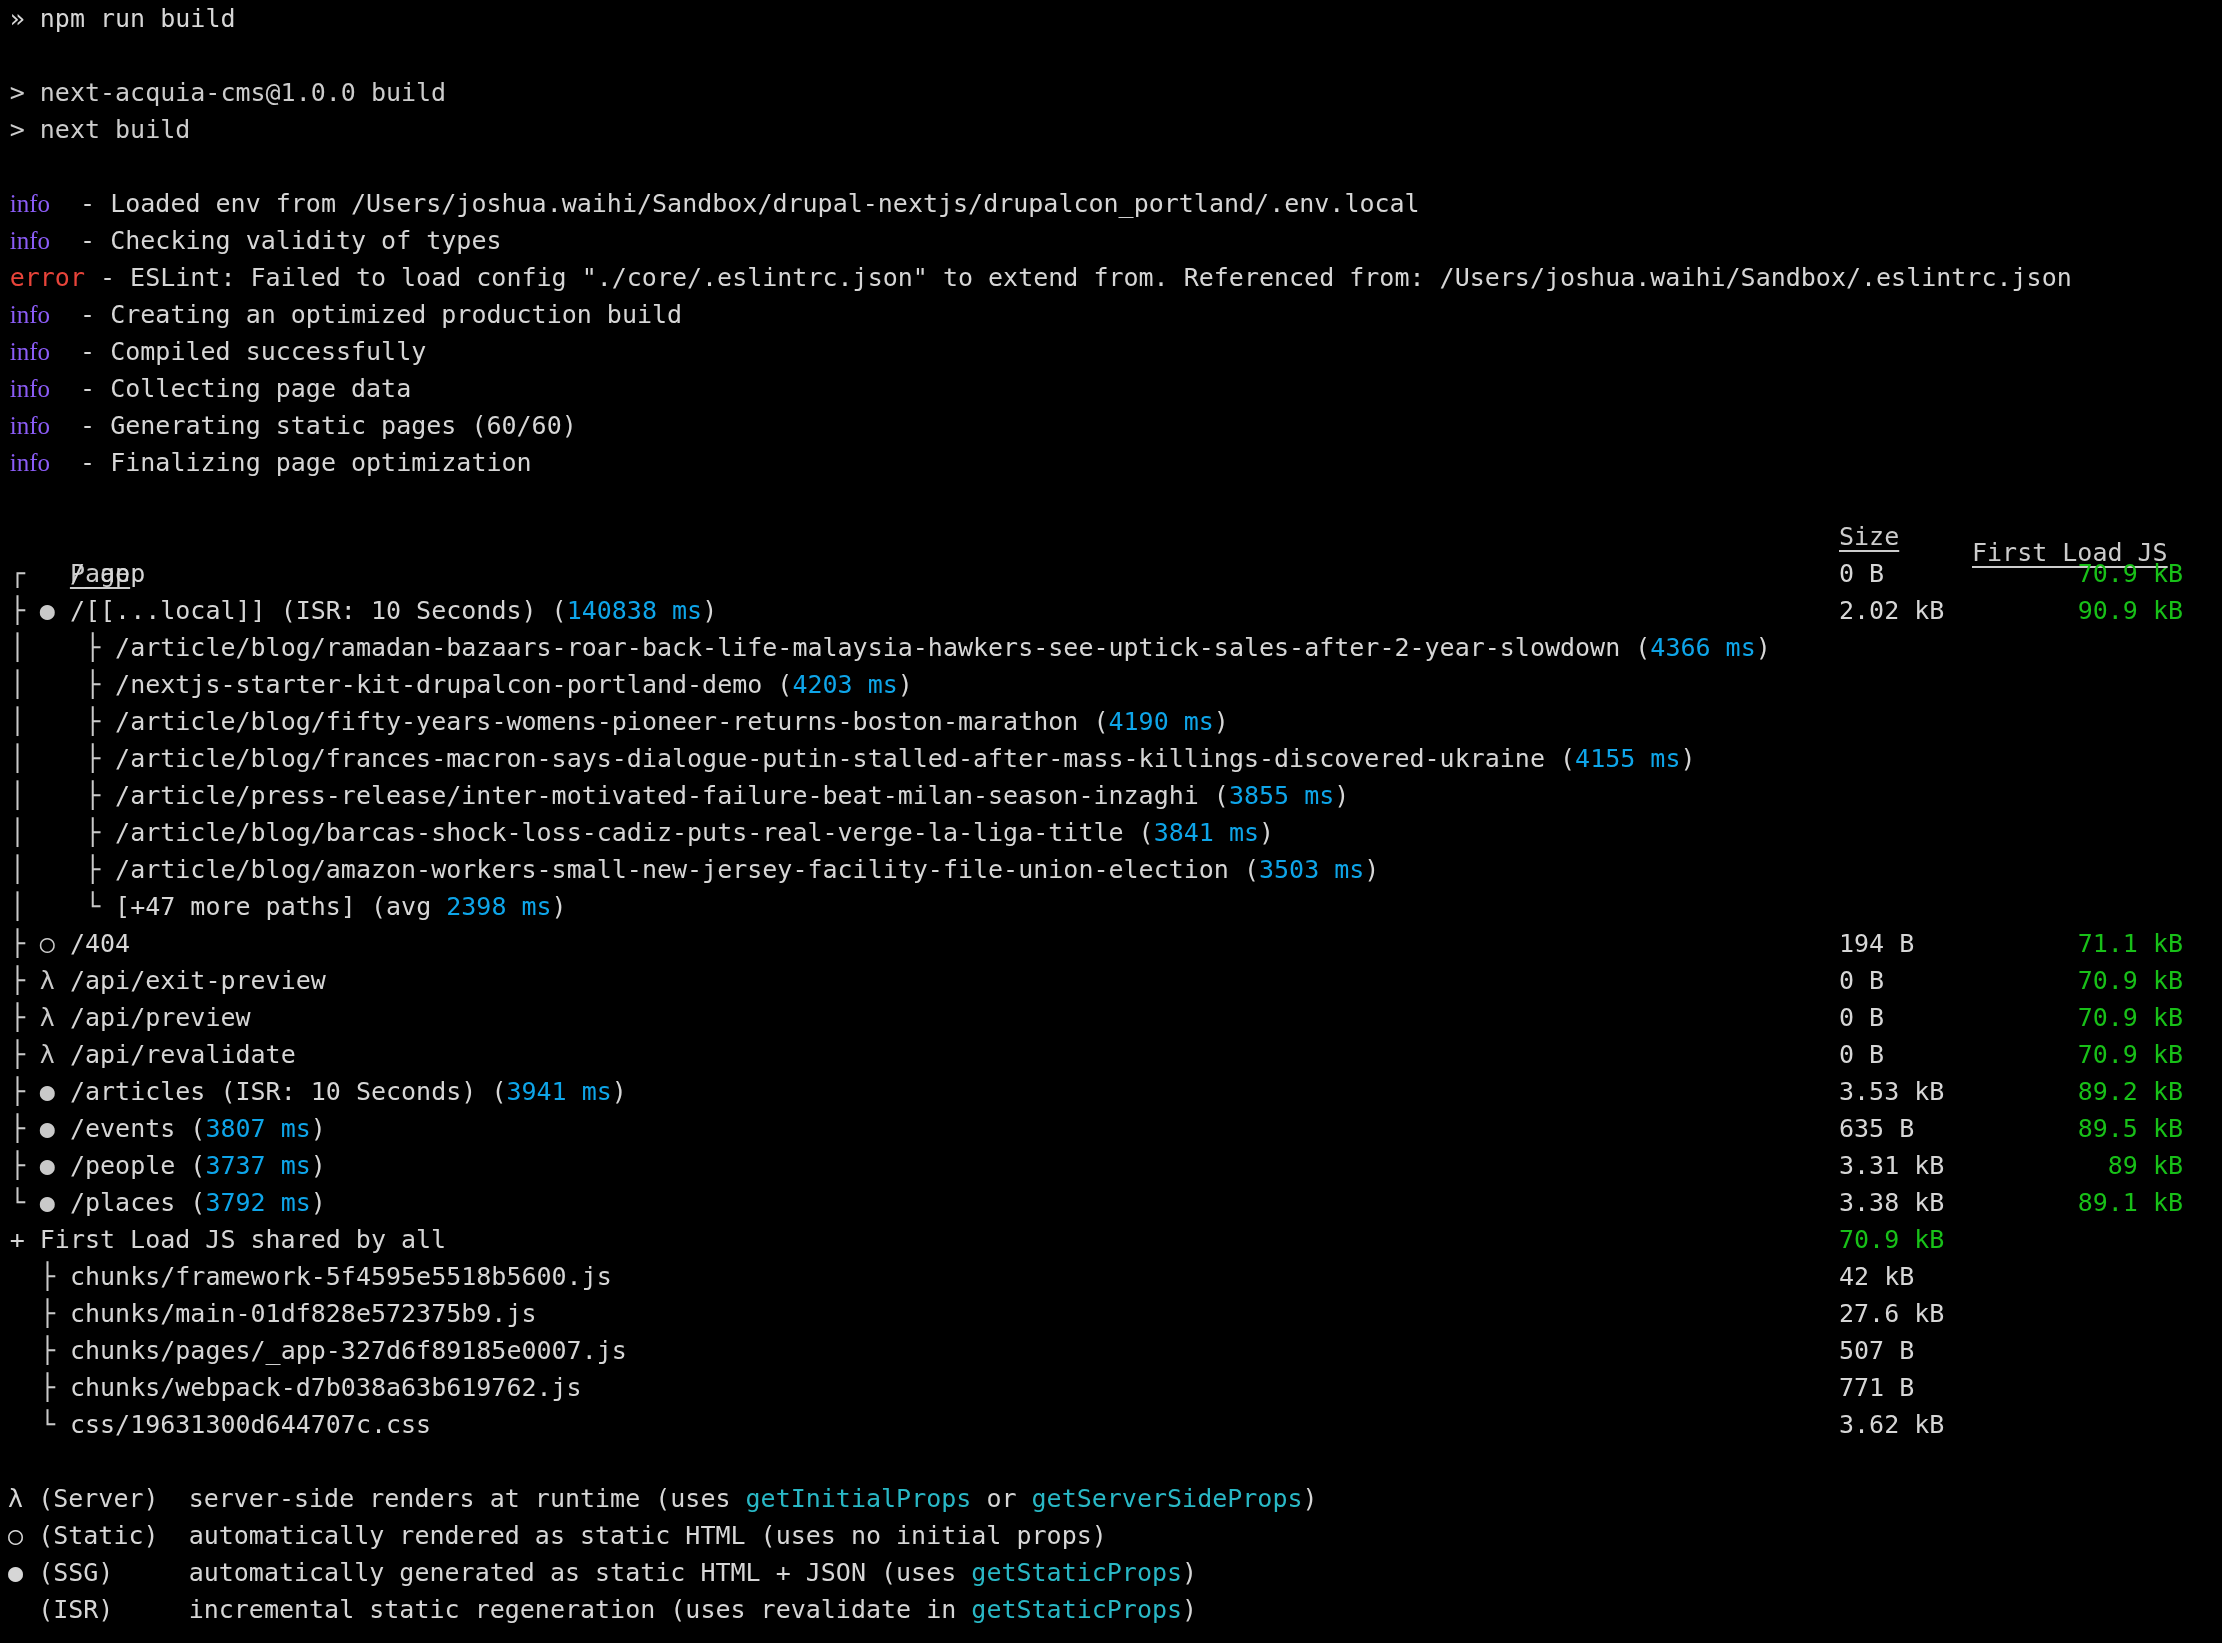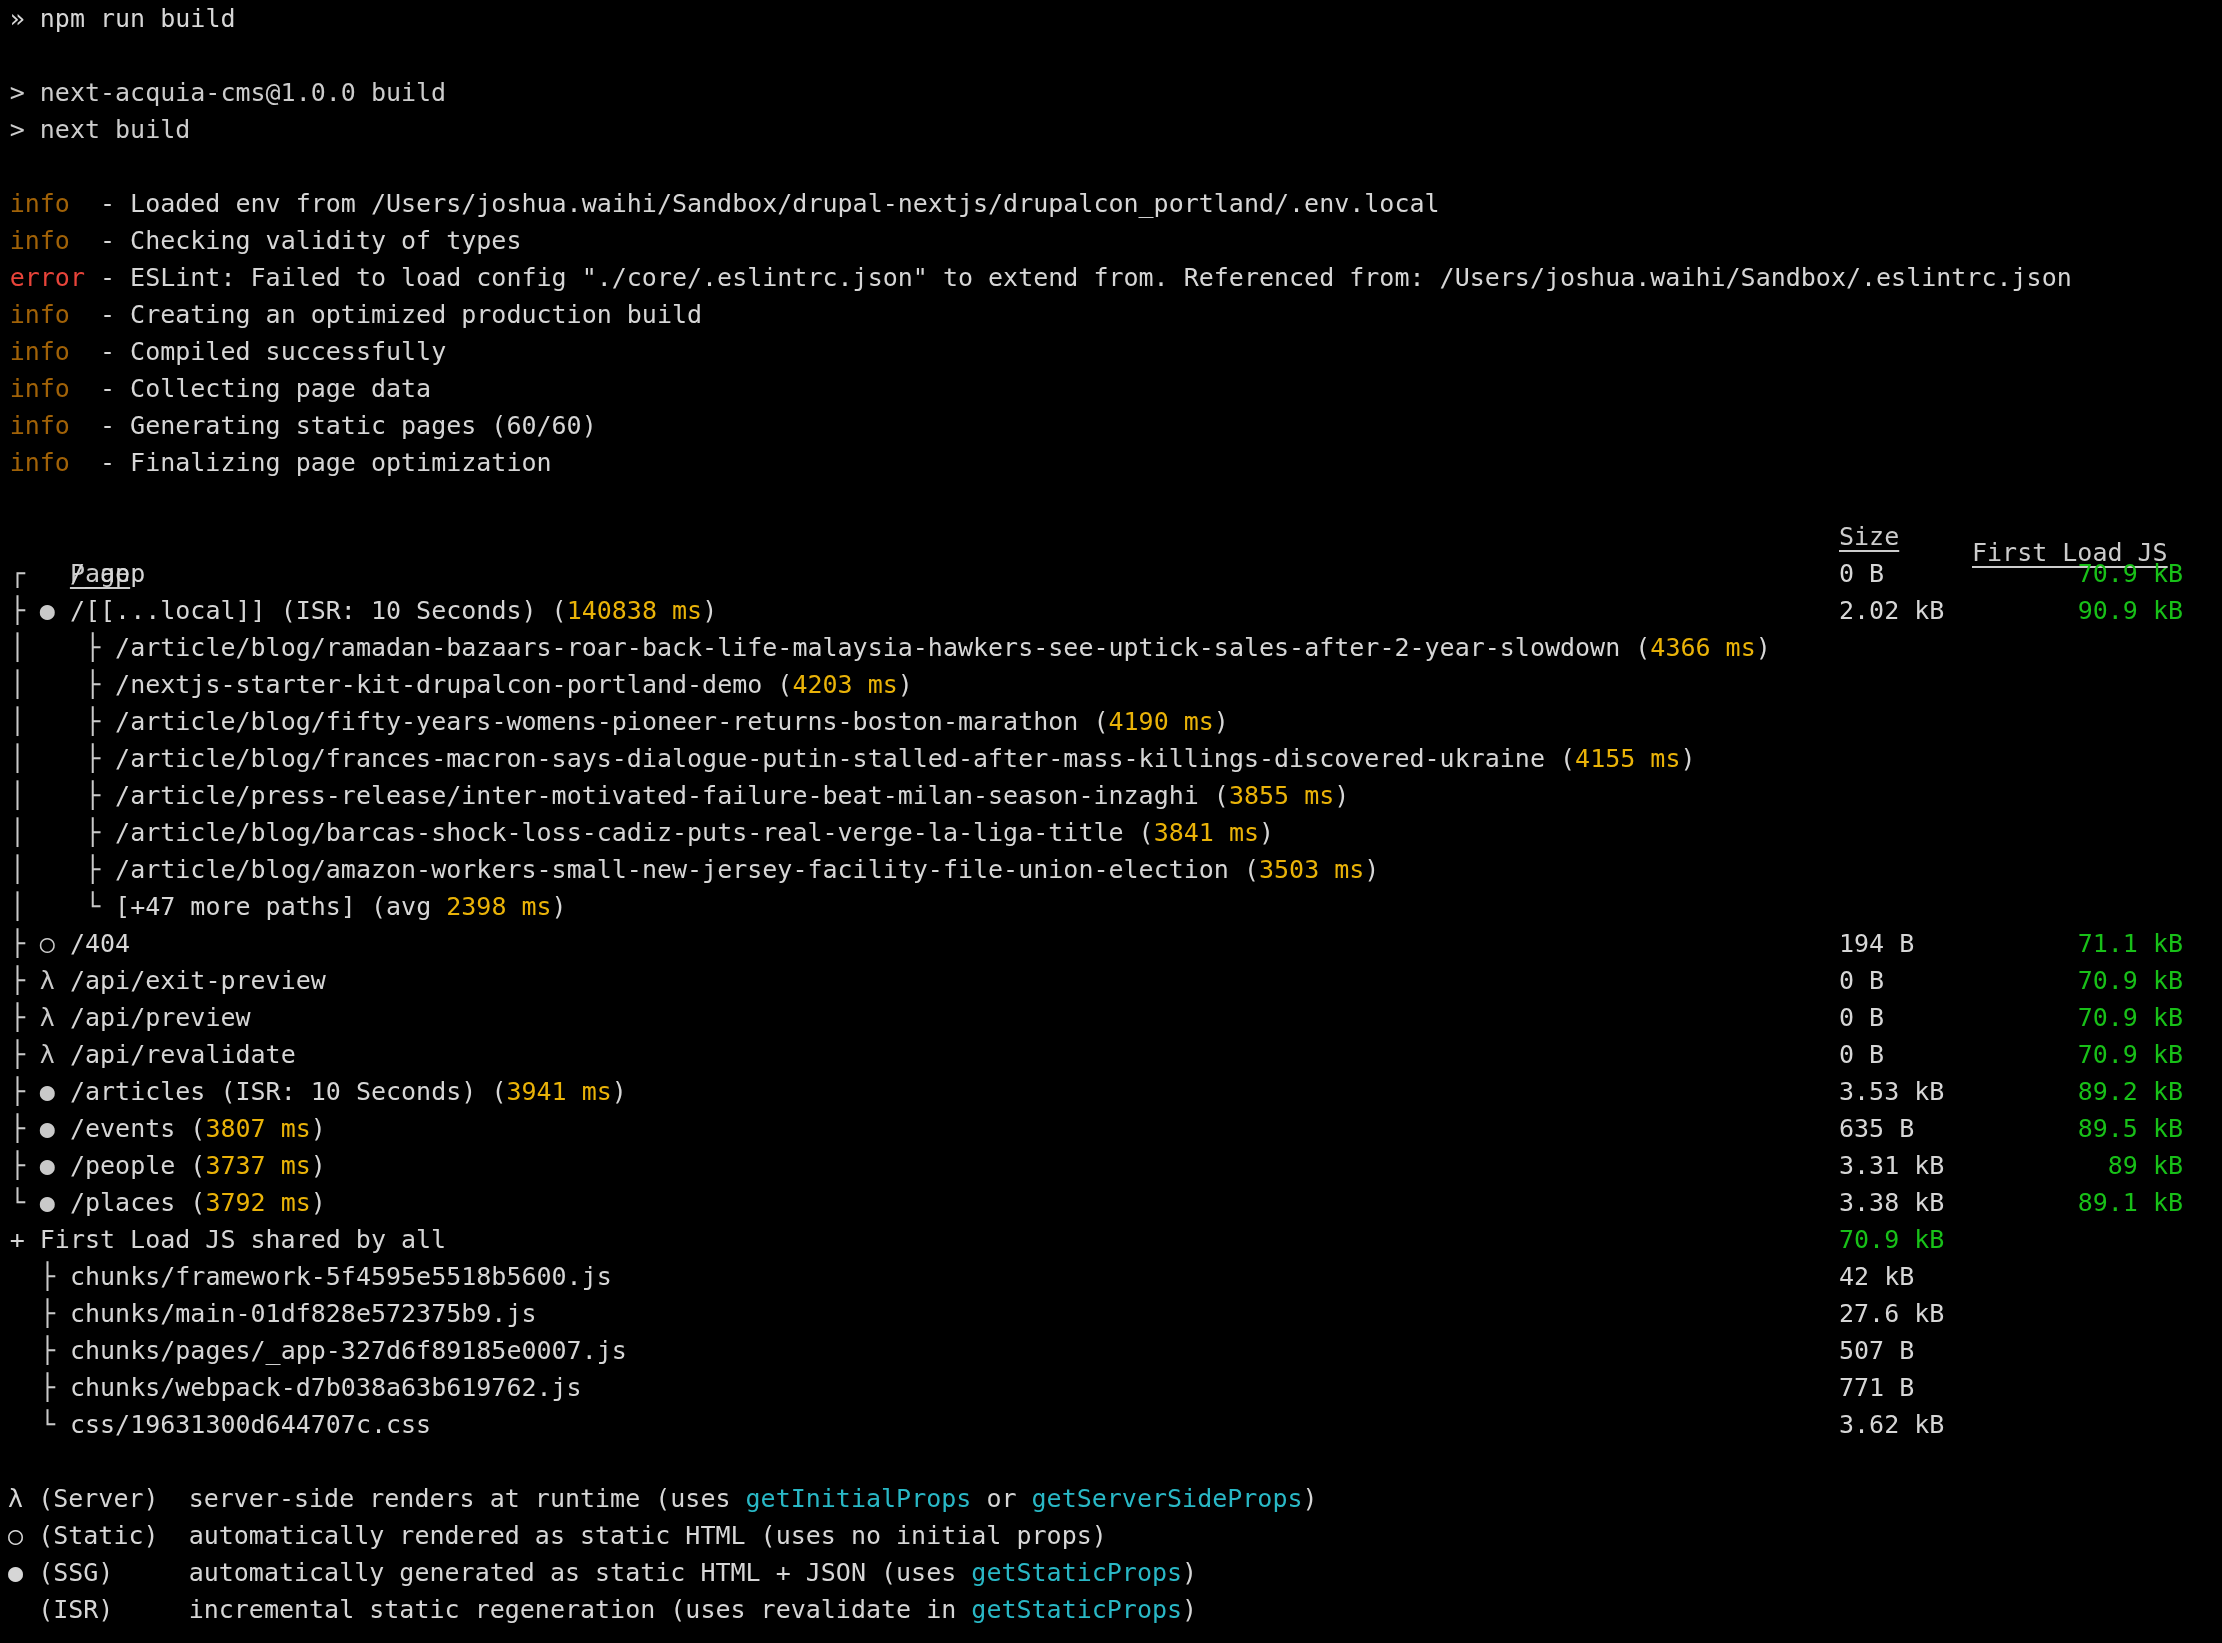--- a/index.html
+++ b/index.html
@@ -24,24 +24,24 @@
     padding: 0;
     box-sizing: border-box;
   }
   .line {
     position: relative;
     white-space: pre;
     height: 37px;
   }
   .pad-left { padding-left: 9.7px; }
   .blank { height: 37px; }
-  .cyan   { color: #a16207; }
+  .cyan   { color: #8b5cf6; font-family: Liberation Serif, serif; }
   .cyan2  { color: #29b8c6; }
   .red    { color: #e8443a; text-align: right; }
-  .salmon { color: #eab308; }
+  .salmon { color: #0ea5e9; }
   .green  { color: #18c018; }
   .white  { color: #d6d6d6; }
   .under  { text-decoration: underline; text-underline-offset: 4.9px; }
 
   
   .row {
     position: relative;
     white-space: pre;
     height: 37px;
     padding-left: 9.7px;

